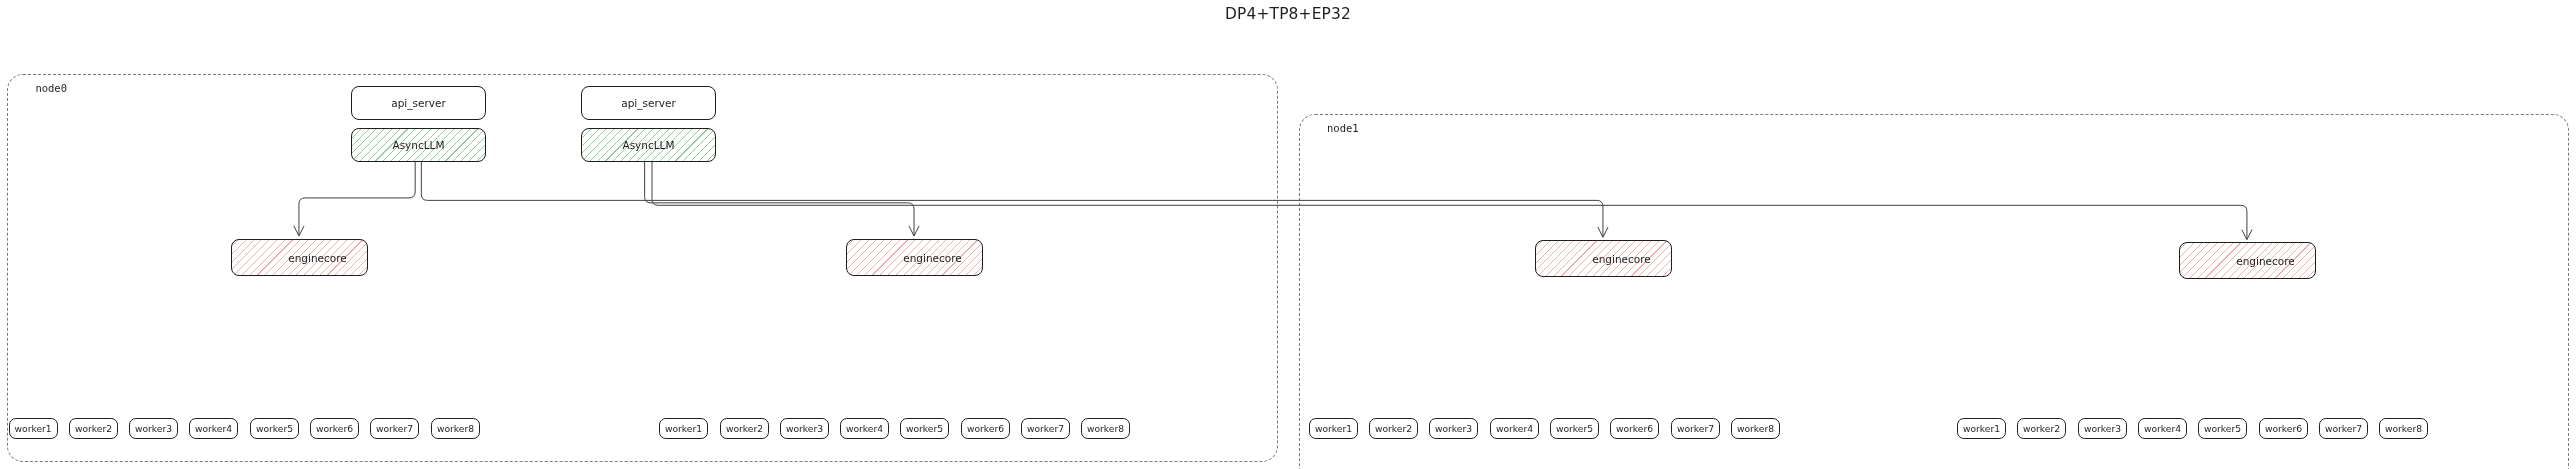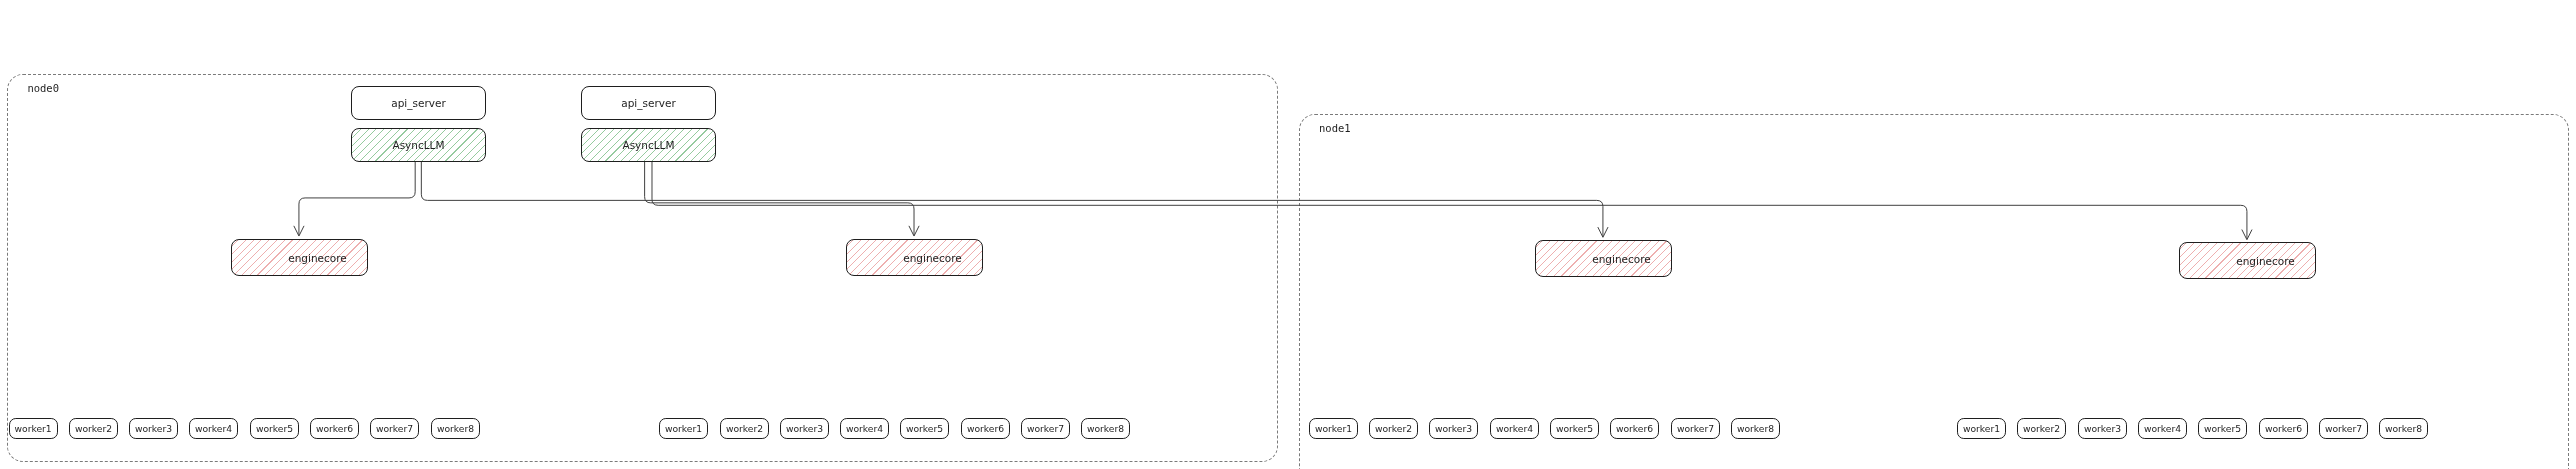--- a/index.html
+++ b/index.html
@@ -38,21 +38,21 @@
   
   .node-box {
     position: absolute;
     border: 1.2px dashed #7a7a7a;
     border-radius: 16px;
     background: transparent;
     box-sizing: border-box;
   }
   .node-label {
     position: absolute;
-    left: 19px;
+    left: 27px;
     top: 7.4px;
     font-size: 10.5px;
     color: #1e1e1e;
     font-family: "DejaVu Sans Mono", monospace;
     white-space: nowrap;
   }
 
   
   .nbox {
     position: absolute;
@@ -123,20 +123,21 @@
     stroke-width: 1.6;
     stroke-linecap: round;
     stroke-linejoin: round;
   }
 </style>
 </head>
 <body>
 
 <div id="diagram-root">
 
+  <div class="diagram-title">DP4+TP8+EP32</div>
 
   <div id="node-containers">
       <div class="node-box" style="left: 7.4px; top: 74px; width: 1271px; height: 388px;">
         <div class="node-label">node0</div>
       </div>
       <div class="node-box" style="left: 1299px; top: 74px; width: 1270px; height: 388px; margin-top: 40px;">
         <div class="node-label">node1</div>
       </div>
     </div>
 

